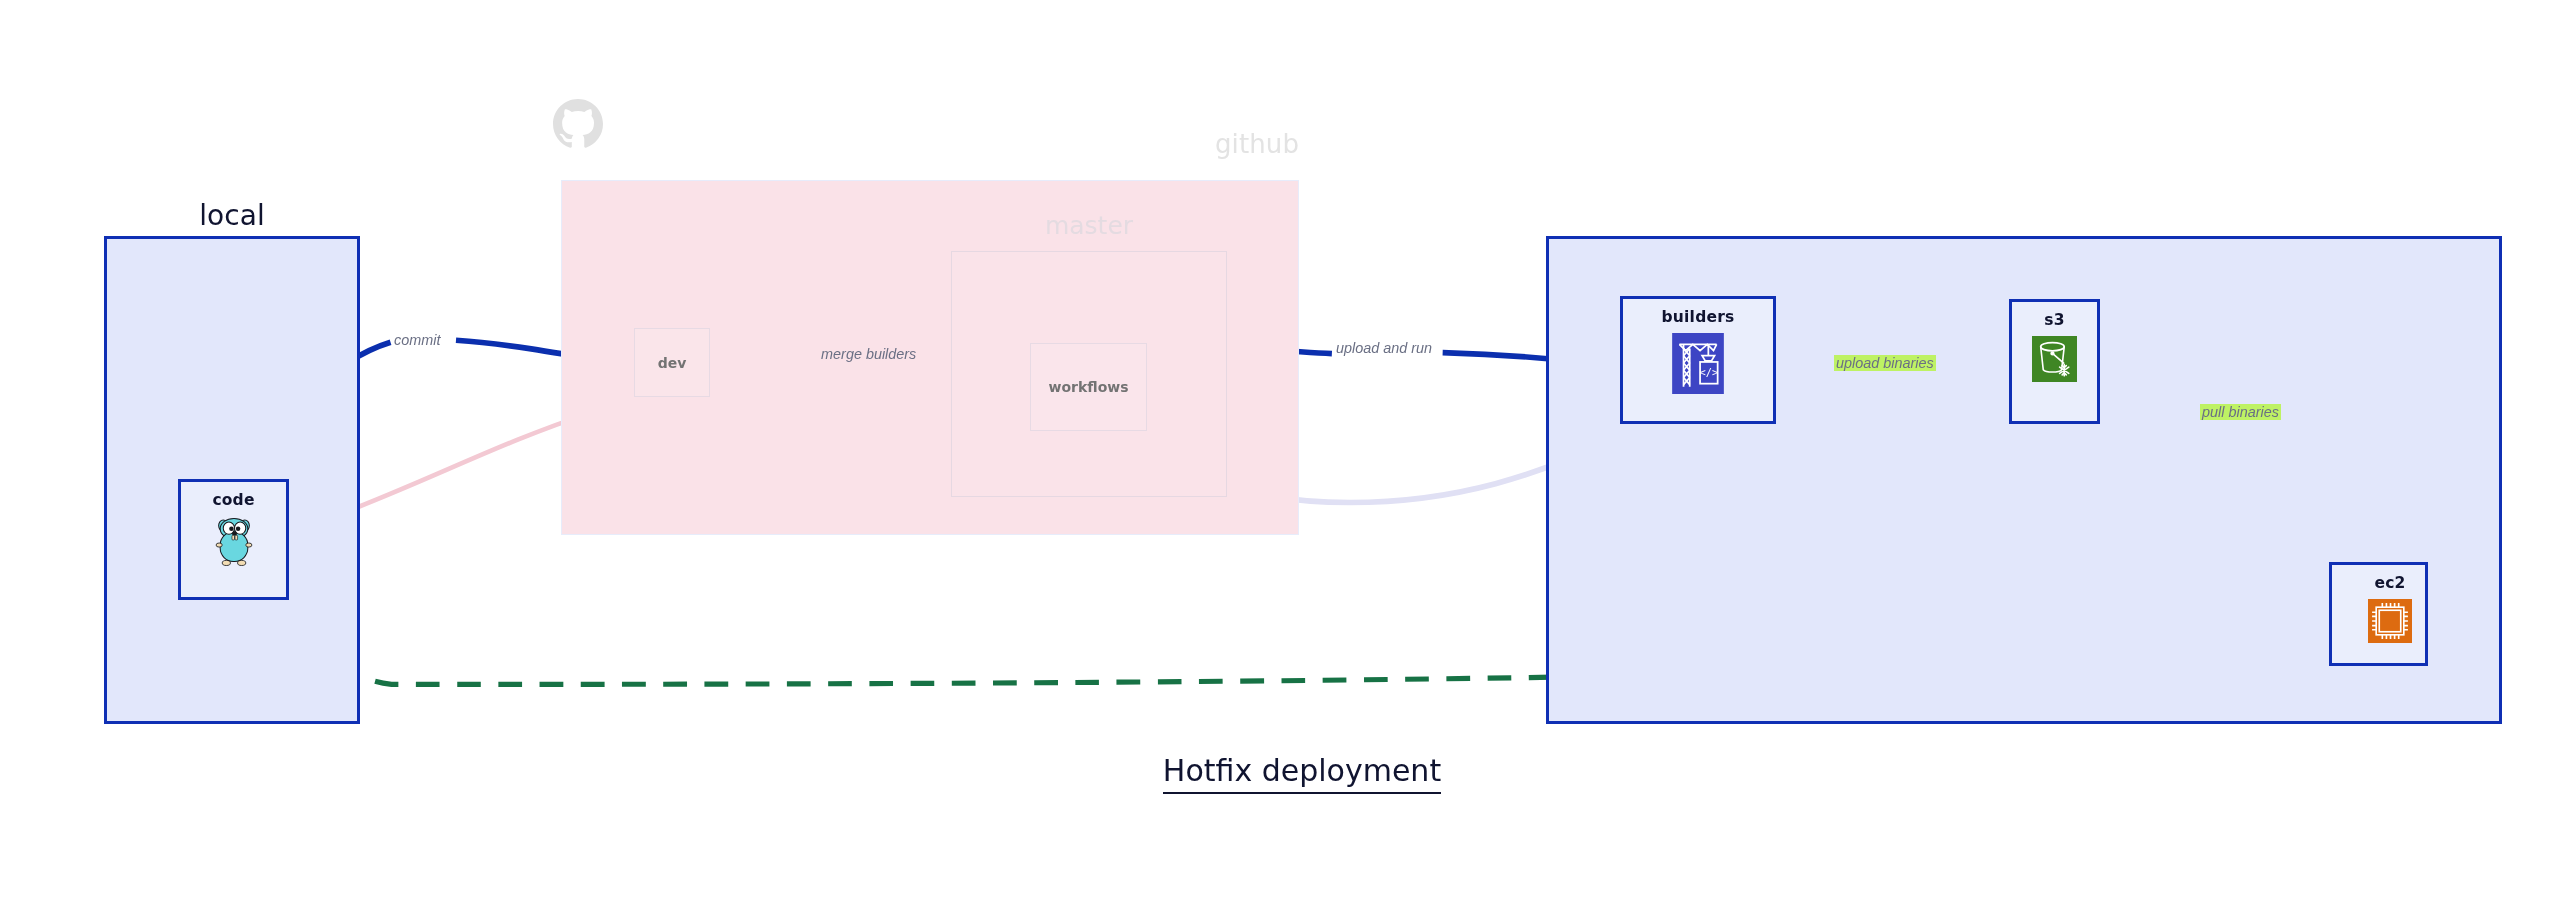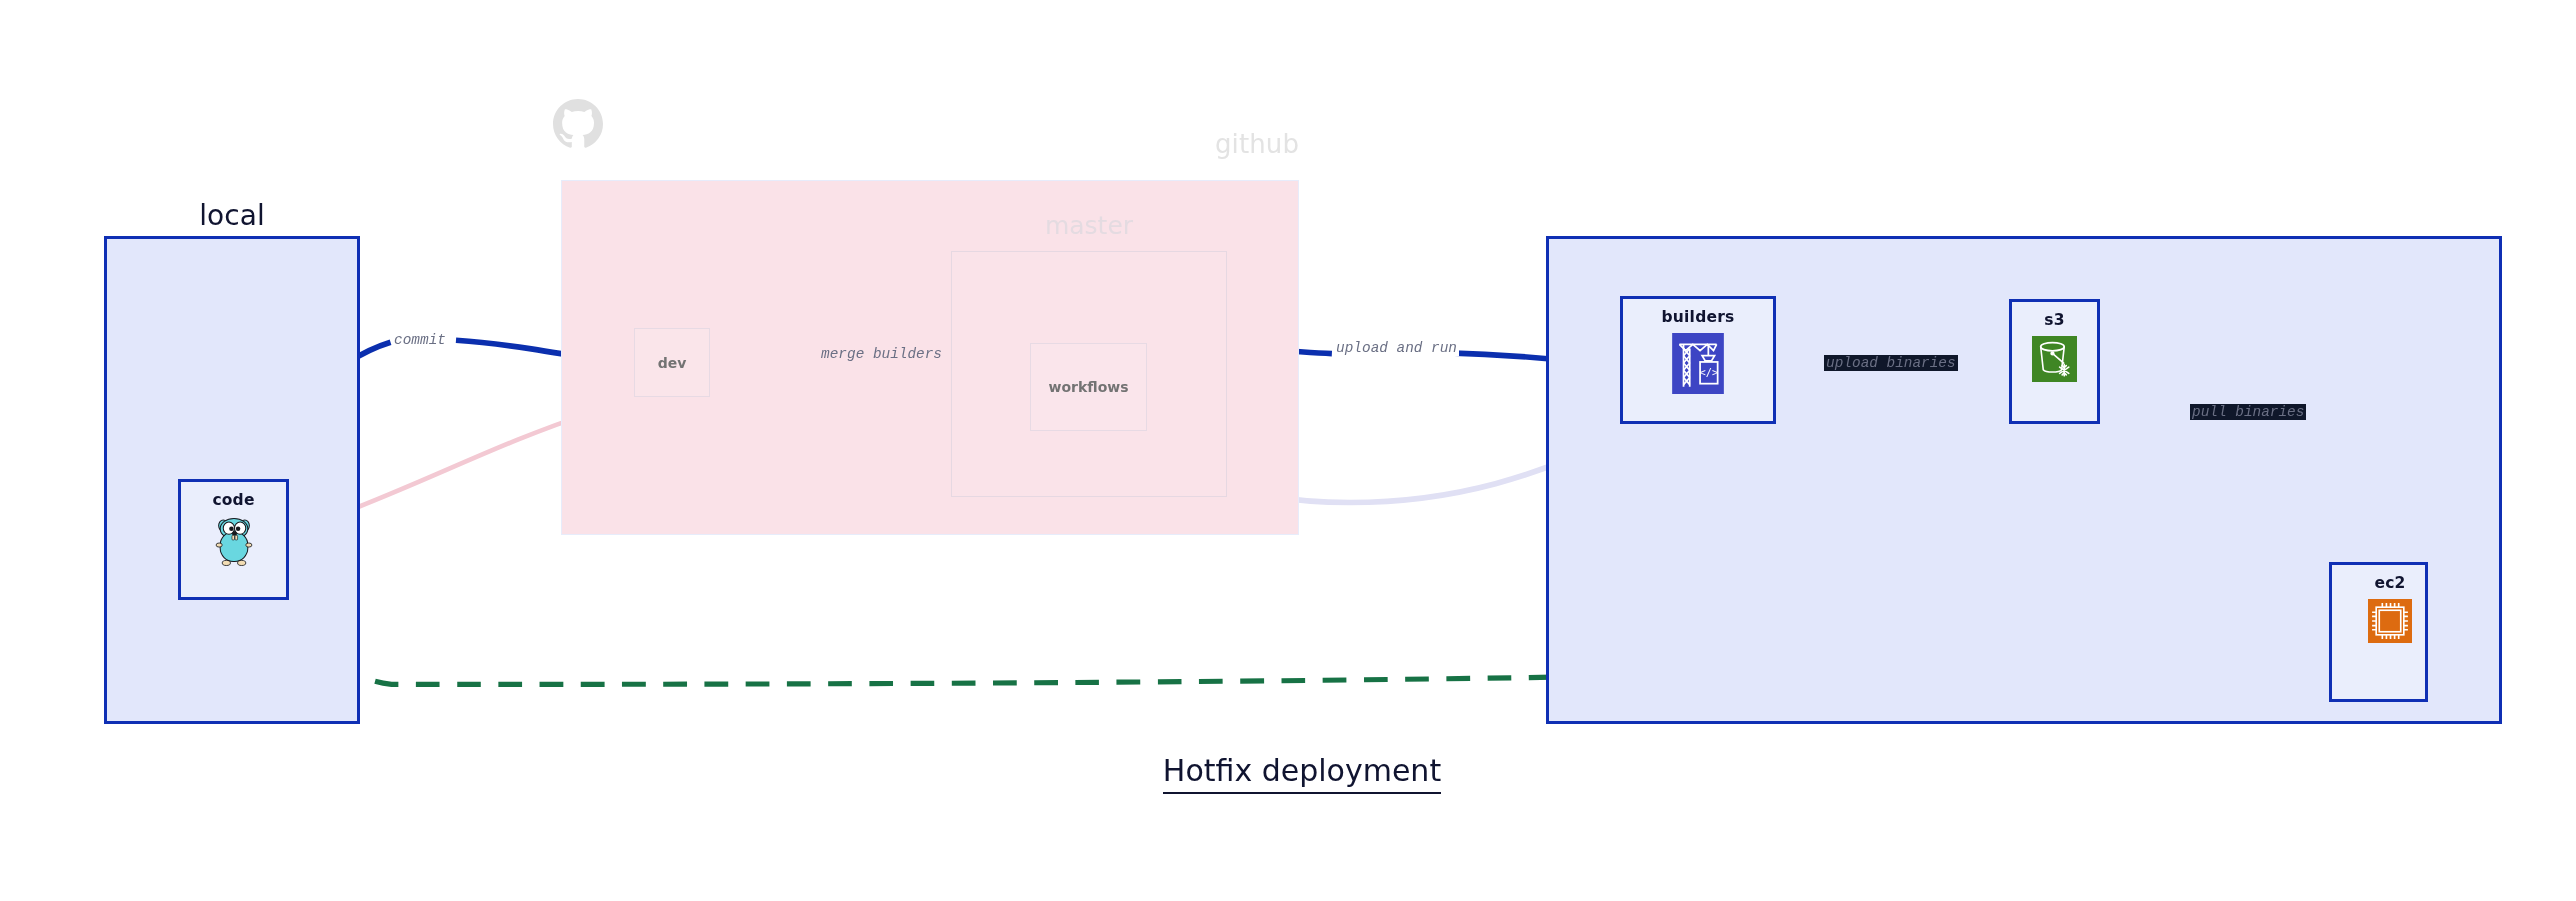--- a/index.html
+++ b/index.html
@@ -38,37 +38,37 @@
   .node{position:absolute;box-sizing:border-box;background:#eaeefc;
         border:3.6px solid #0f2fb4;display:flex;flex-direction:column;
         align-items:center;}
   .node .nlabel{font-size:15.5px;font-weight:bold;color:#101430;
         margin-top:9.3px;letter-spacing:0.2px;white-space:nowrap;}
   .node .nicon{margin-top:7.2px;display:block;}
 
   .n-code     {left:178px; top:479px; width:111px;height:121px;}
   .n-builders {left:1620px;top:296px; width:156px;height:128px;}
   .n-s3       {left:2009px;top:299px; width:91px;height:125px;}
-  .n-ec2      {left:2329px;top:562px;width:99px;height:140px;padding-left:23px;}
+  .n-ec2      {left:2329px;top:562px;width:99px;height:104px;padding-left:23px;}
 
   
   .node-faded{position:absolute;box-sizing:border-box;
        background:rgba(255,255,255,0.10);border:1.5px solid #e7dae4;
        display:flex;align-items:center;justify-content:center;}
   .node-faded .nlabel{font-size:14px;font-weight:bold;color:#737373;}
   .nf-dev       {left:634px;top:328px;width:76px;height:69px;}
   .nf-workflows {left:1030px;top:343px;width:117px;height:88px;}
 
   
   .elabel{position:absolute;font-size:14.4px;font-style:italic;
           color:#6a6f84;white-space:nowrap;
-          font-family:Liberation Mono, monospace;
+          font-family:Liberation Sans, sans-serif;
           background:#ffffff;padding:0 2.1px;}
   .elabel.on-pink{background:#fae2e8;}
-  .elabel.on-blue{background:#0f172a;}
+  .elabel.on-blue{background:#bef264;margin-left:10px;}
 
   .l-commit      {left:392px; top:332px;}
   .l-merge       {left:819px;top:346px;}
   .l-uploadrun   {left:1334px;top:340px;}
   .l-uploadbin   {left:1824px;top:355px;}
   .l-pullbin     {left:2190px;top:404px;}
 
   
   .page-title{position:absolute;left:0;top:753px;width:2604px;
               text-align:center;font-size:30px;color:#101430;}

